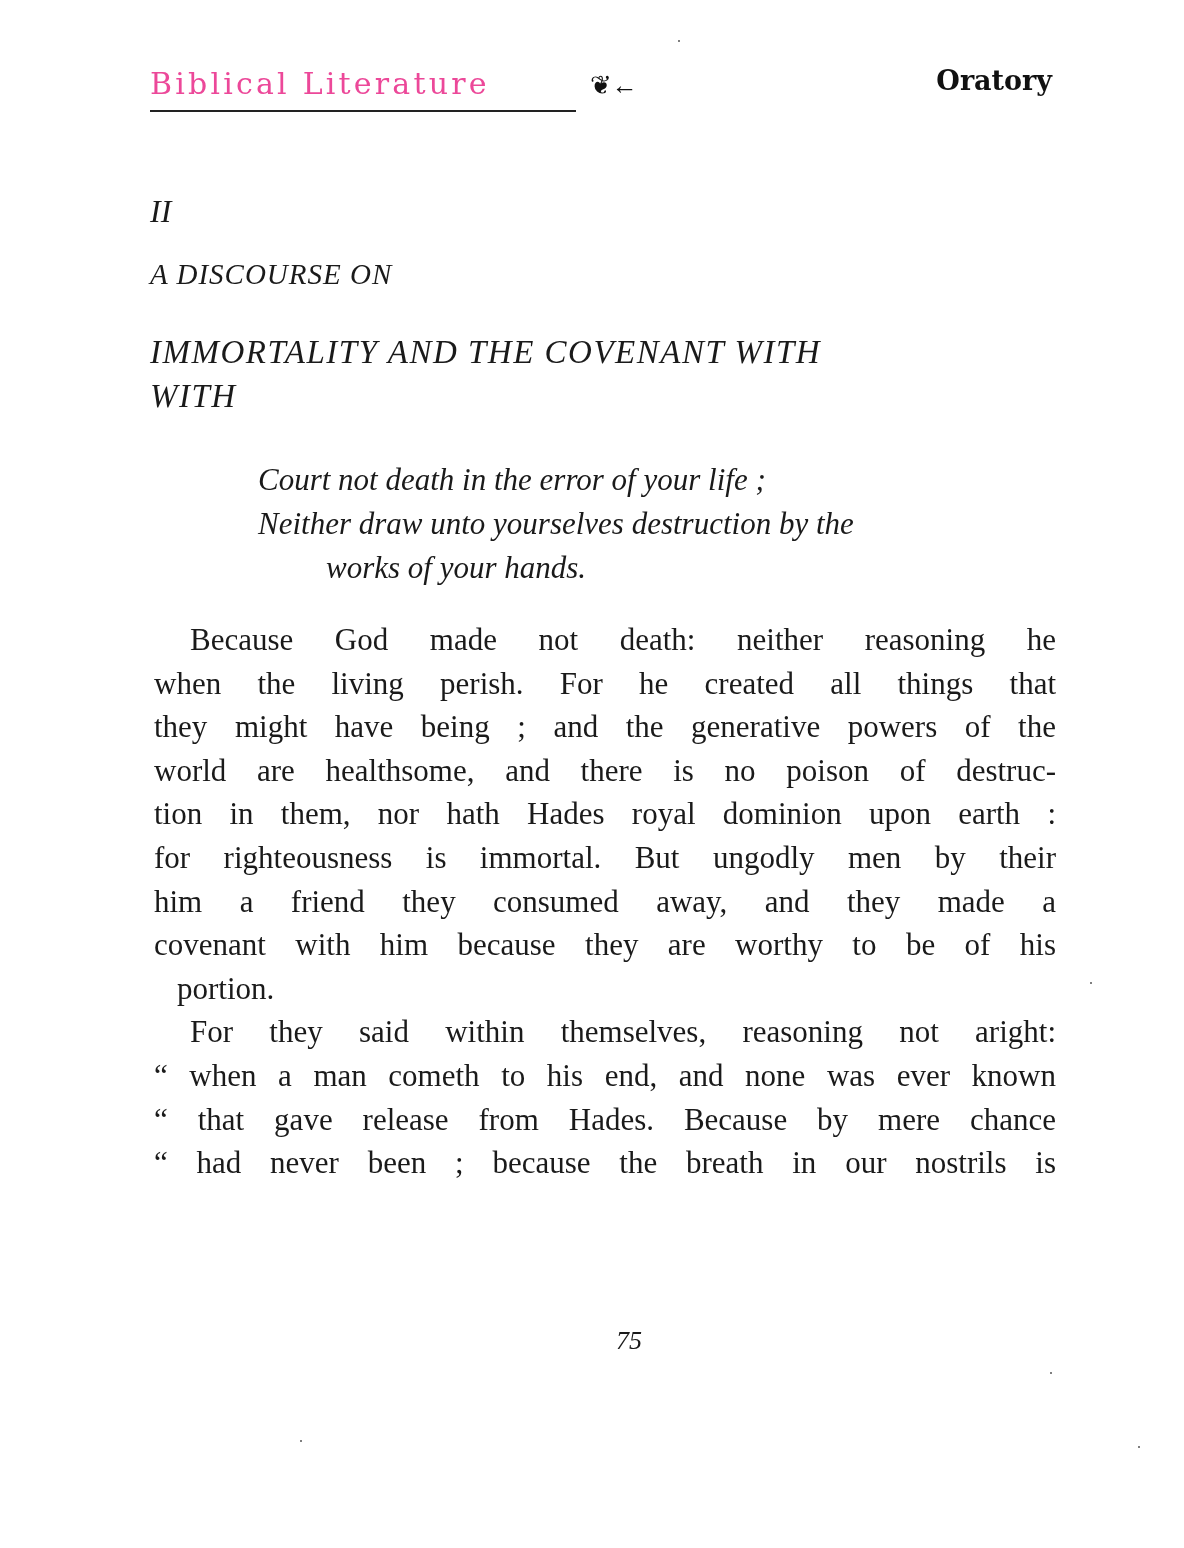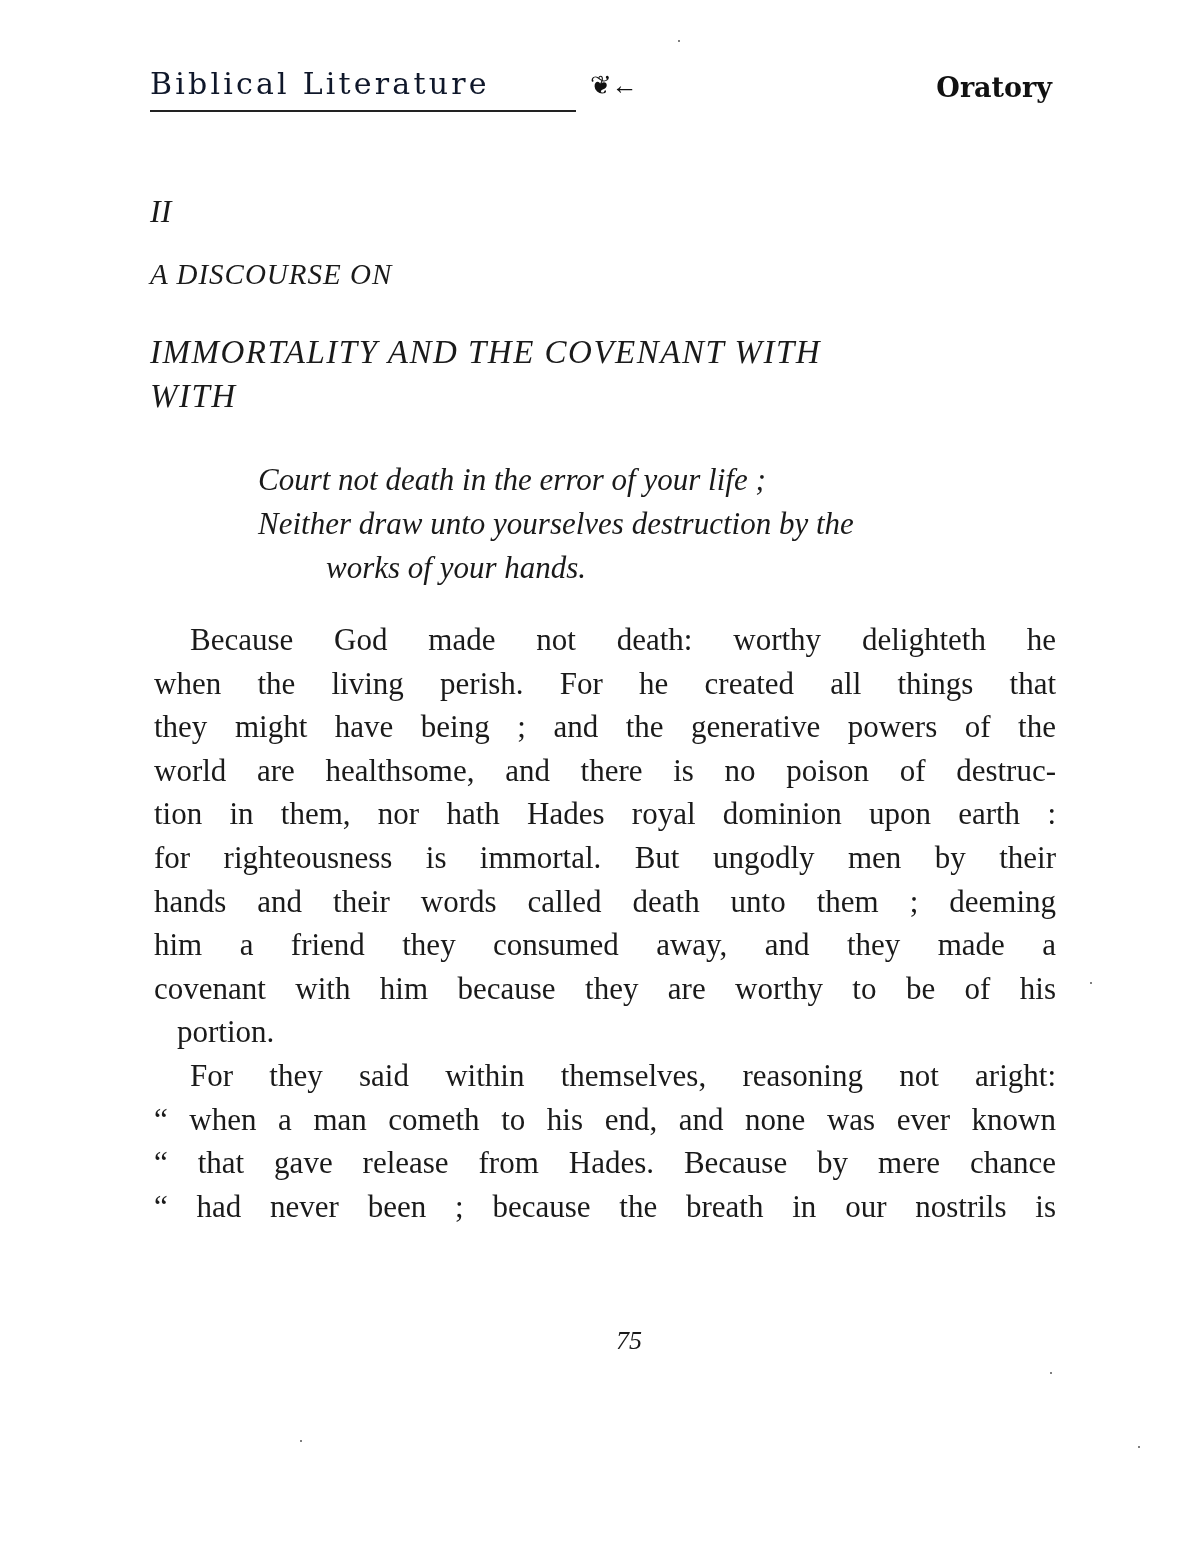--- a/index.html
+++ b/index.html
@@ -8,33 +8,33 @@
       background: #ffffff;
       position: relative;
       overflow: hidden;
       color: #1a1a1a;
       font-family: "Liberation Serif", "DejaVu Serif", serif;
     }
     .header-left {
       position: absolute; left: 150px; top: 66px;
       font-family: "DejaVu Serif", "Liberation Serif", serif;
       font-size: 30px; letter-spacing: 3.2px;
-      color: #0f172a;
+      color: #ec4899;
       white-space: nowrap;
     }
     .header-rule {
       position: absolute; left: 150px; top: 110px;
       width: 426px; height: 2px; background: #222;
     }
     .ornament {
       position: absolute; left: 590px; top: 70px;
       font-size: 26px; color: #111;
     }
     .header-right {
-      position: absolute; right: 132px; top: 72px;
+      position: absolute; right: 132px; top: 65px;
       font-family: "DejaVu Serif", serif;
       font-weight: bold; font-size: 27px; color: #111;
     }
     .center { position: absolute; left: 150px; width: 910px; text-align: left; font-style: italic; }
     .roman { top: 193px; font-size: 32px; }
     .subtitle { top: 258px; font-size: 29px; letter-spacing: 1px; }
     .title { top: 330px; font-size: 33px; line-height: 44px; letter-spacing: 1.5px; }
     .epigraph {
       position: absolute; left: 258px; top: 458px;
       font-style: italic; font-size: 31px; line-height: 44px;
@@ -73,27 +73,26 @@
 </div>
 
 <div class="epigraph">
   <div>Court not death in the error of your life ;</div>
   <div>Neither draw unto yourselves destruction by the</div>
   <div class="indent">works of your hands.</div>
 </div>
 
 <div class="body-text">
   <div>
-    <span class="line first-indent">Because God made not death: worthy delighteth he</span>
+    <span class="line first-indent">Because God made not death: neither reasoning he</span>
     <span class="line">when the living perish.  For he created all things that</span>
     <span class="line">they might have being ; and the generative powers of the</span>
     <span class="line">world are healthsome, and there is no poison of destruc-</span>
     <span class="line">tion in them, nor hath Hades royal dominion upon earth :</span>
     <span class="line">for righteousness is immortal.  But ungodly men by their</span>
-    <span class="line">hands and their words called death unto them ; deeming</span>
     <span class="line">him a friend they consumed away, and they made a</span>
     <span class="line">covenant with him because they are worthy to be of his</span>
     <span class="line last">portion.</span>
   </div>
   <div>
     <span class="line first-indent">For they said within themselves, reasoning not aright:</span>
     <span class="line">“ when a man cometh to his end, and none was ever known</span>
     <span class="line">“ that gave release from Hades.  Because by mere chance</span>
     <span class="line">“ had never been ; because the breath in our nostrils is</span>
   </div>

